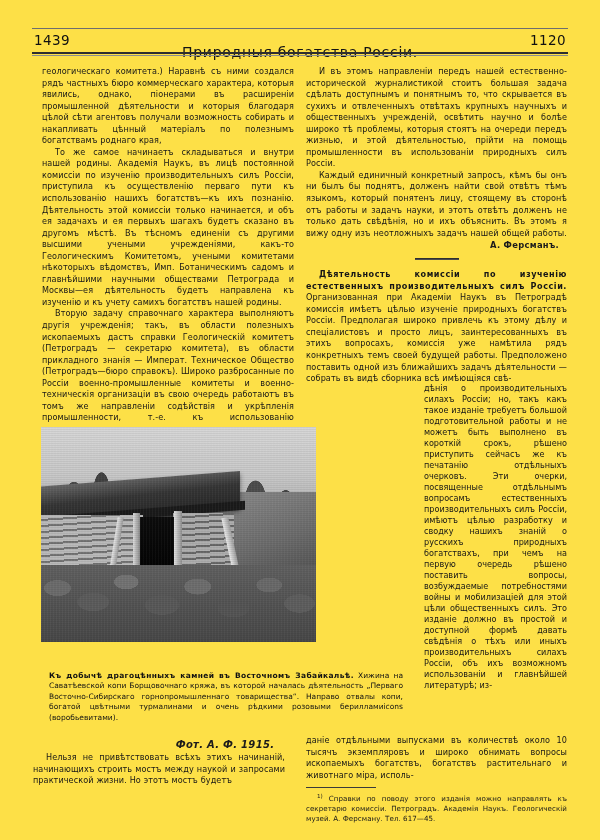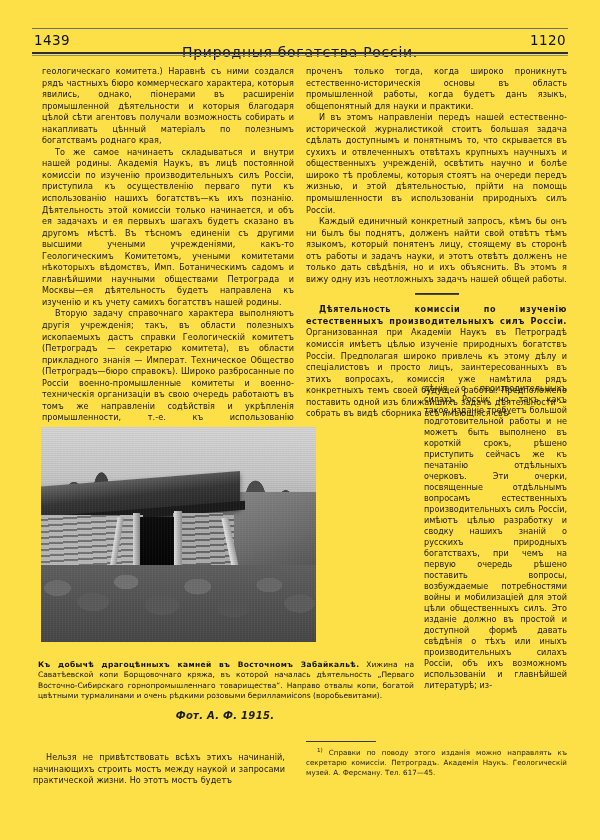--- a/index.html
+++ b/index.html
@@ -252,21 +252,21 @@
   }
 
   
   .caption {
     position: absolute;
     left: 33px;
     top: 655px;
     width: 386px;
   }
   .caption p {
-    margin: 5px;
+    margin: 16px;
     font-size: 7.5px;
     line-height: 10.4px;
     text-align: justify;
     color: #121212;
   }
   .cap-lead {
     font-weight: bold;
     letter-spacing: .35px;
   }
   .cap-credit {
@@ -340,23 +340,23 @@
   </div>
 
   <div class="col-left">
     <p class="tx">геологическаго комитета.) Наравнѣ съ ними создался рядъ частныхъ бюро коммерческаго характера, которыя явились, однако, піонерами въ расширеніи промышленной дѣятельности и которыя благодаря цѣлой сѣти агентовъ получали возможность собирать и накапливать цѣнный матеріалъ по полезнымъ богатствамъ роднаго края,</p>
     <p class="tx ind">То же самое начинаетъ складываться и внутри нашей родины. Академія Наукъ, въ лицѣ постоянной комиссіи по изученію производительныхъ силъ Россіи, приступила къ осуществленію перваго пути къ использованію нашихъ богатствъ—къ ихъ познанію. Дѣятельность этой комиссіи только начинается, и объ ея задачахъ и ея первыхъ шагахъ будетъ сказано въ другомъ мѣстѣ. Въ тѣсномъ единеніи съ другими высшими учеными учрежденіями, какъ-то Геологическимъ Комитетомъ, учеными комитетами нѣкоторыхъ вѣдомствъ, Имп. Ботаническимъ садомъ и главнѣйшими научными обществами Петрограда и Москвы—ея дѣятельность будетъ направлена къ изученію и къ учету самихъ богатствъ нашей родины.</p>
     <p class="tx ind">Вторую задачу справочнаго характера выполняютъ другія учрежденія; такъ, въ области полезныхъ ископаемыхъ дастъ справки Геологическій комитетъ (Петроградъ — секретарю комитета), въ области прикладного знанія — Императ. Техническое Общество (Петроградъ—бюро справокъ). Широко разбросанные по Россіи военно-промышленные комитеты и военно-техническія организаціи въ свою очередь работаютъ въ томъ же направленіи содѣйствія и укрѣпленія промышленности, т.-е. къ использованію производительныхъ силъ страны.</p>
     <p class="tx ind">Наконецъ, цѣлый рядъ спеціальныхъ горнопромы-</p>
   </div>
 
   <div class="col-right">
-    <p class="tx">проченъ только тогда, когда широко проникнутъ естественно-историческія основы въ область промышленной работы, когда будетъ данъ языкъ, общепонятный для науки и практики.</p>
     <p class="tx ind">И въ этомъ направленіи передъ нашей естественно-исторической журналистикой стоитъ большая задача сдѣлать доступнымъ и понятнымъ то, что скрывается въ сухихъ и отвлеченныхъ отвѣтахъ крупныхъ научныхъ и общественныхъ учрежденій, освѣтить научно и болѣе широко тѣ проблемы, которыя стоятъ на очереди передъ жизнью, и этой дѣятельностью, прійти на помощь промышленности въ использованіи природныхъ силъ Россіи.</p>
     <p class="tx ind">Каждый единичный конкретный запросъ, кѣмъ бы онъ ни былъ бы поднятъ, долженъ найти свой отвѣтъ тѣмъ языкомъ, который понятенъ лицу, стоящему въ сторонѣ отъ работы и задачъ науки, и этотъ отвѣтъ долженъ не только дать свѣдѣнія, но и ихъ объяснить. Въ этомъ я вижу одну изъ неотложныхъ задачъ нашей общей работы.</p>
+    <span class="sig">А. Ферсманъ.</span>
 
     <div class="dinkus"></div>
 
     <p class="tx ind"><span class="lede">Дѣятельность комиссіи по изученію естественныхъ производительныхъ силъ Россіи.</span> <span>Организованная при Академіи Наукъ въ Петроградѣ комиссія имѣетъ цѣлью изученіе природныхъ богатствъ Россіи. Предполагая широко привлечь къ этому дѣлу и спеціалистовъ и просто лицъ, заинтересованныхъ въ этихъ вопросахъ, комиссія уже намѣтила рядъ конкретныхъ темъ своей будущей работы. Предположено поставить одной изъ ближайшихъ задачъ дѣятельности — собрать въ видѣ сборника всѣ имѣющіяся свѣ-</span></p>
   </div>
 
   <div class="narrow">
     <p>дѣнія о производительныхъ силахъ Россіи; но, такъ какъ такое изданіе требуетъ большой подготовительной работы и не можетъ быть выполнено въ короткій срокъ, рѣшено приступить сейчасъ же къ печатанію отдѣльныхъ очерковъ. Эти очерки, посвященные отдѣльнымъ вопросамъ естественныхъ производительныхъ силъ Россіи, имѣютъ цѣлью разработку и сводку нашихъ знаній о русскихъ природныхъ богатствахъ, при чемъ на первую очередь рѣшено поставить вопросы, возбуждаемые потребностями войны и мобилизаціей для этой цѣли общественныхъ силъ. Это изданіе должно въ простой и доступной формѣ давать свѣдѣнія о тѣхъ или иныхъ производительныхъ силахъ Россіи, объ ихъ возможномъ использованіи и главнѣйшей литературѣ; из-</p>
   </div>
 
@@ -382,19 +382,20 @@
   <div class="caption">
     <p><span class="cap-lead">Къ добычѣ драгоцѣнныхъ камней въ Восточномъ Забайкальѣ.</span> <span>Хижина на Саватѣевской копи Борщовочнаго кряжа, въ которой началась дѣятельность „Перваго Восточно-Сибирскаго горнопромышленнаго товарищества“. Направо отвалы копи, богатой цвѣтными турмалинами и очень рѣдкими розовыми берилламиicons (воробьевитами).</span></p>
     <span class="cap-credit">Фот. А. Ф. 1915.</span>
   </div>
 
   <div class="bot-left">
     <p class="tx ind">Нельзя не привѣтствовать всѣхъ этихъ начинаній, начинающихъ строить мостъ между наукой и запросами практической жизни. Но этотъ мостъ будетъ</p>
   </div>
 
   <div class="bot-right-wrap">
+    <p class="tx">даніе отдѣльными выпусками въ количествѣ около 10 тысячъ экземпляровъ и широко обнимать вопросы ископаемыхъ богатствъ, богатствъ растительнаго и животнаго міра, исполь-</p>
     <div class="fn-rule"></div>
     <div class="footnote">
       <p class="fn-first"><sup class="fnmark">1)</sup> <span>Справки по поводу этого изданія можно направлять къ секретарю комиссіи. Петроградъ. Академія Наукъ. Геологическій музей. А. Ферсману. Тел. 617—45.</span></p>
     </div>
   </div>
 
 </div>
 
 </body></html>

